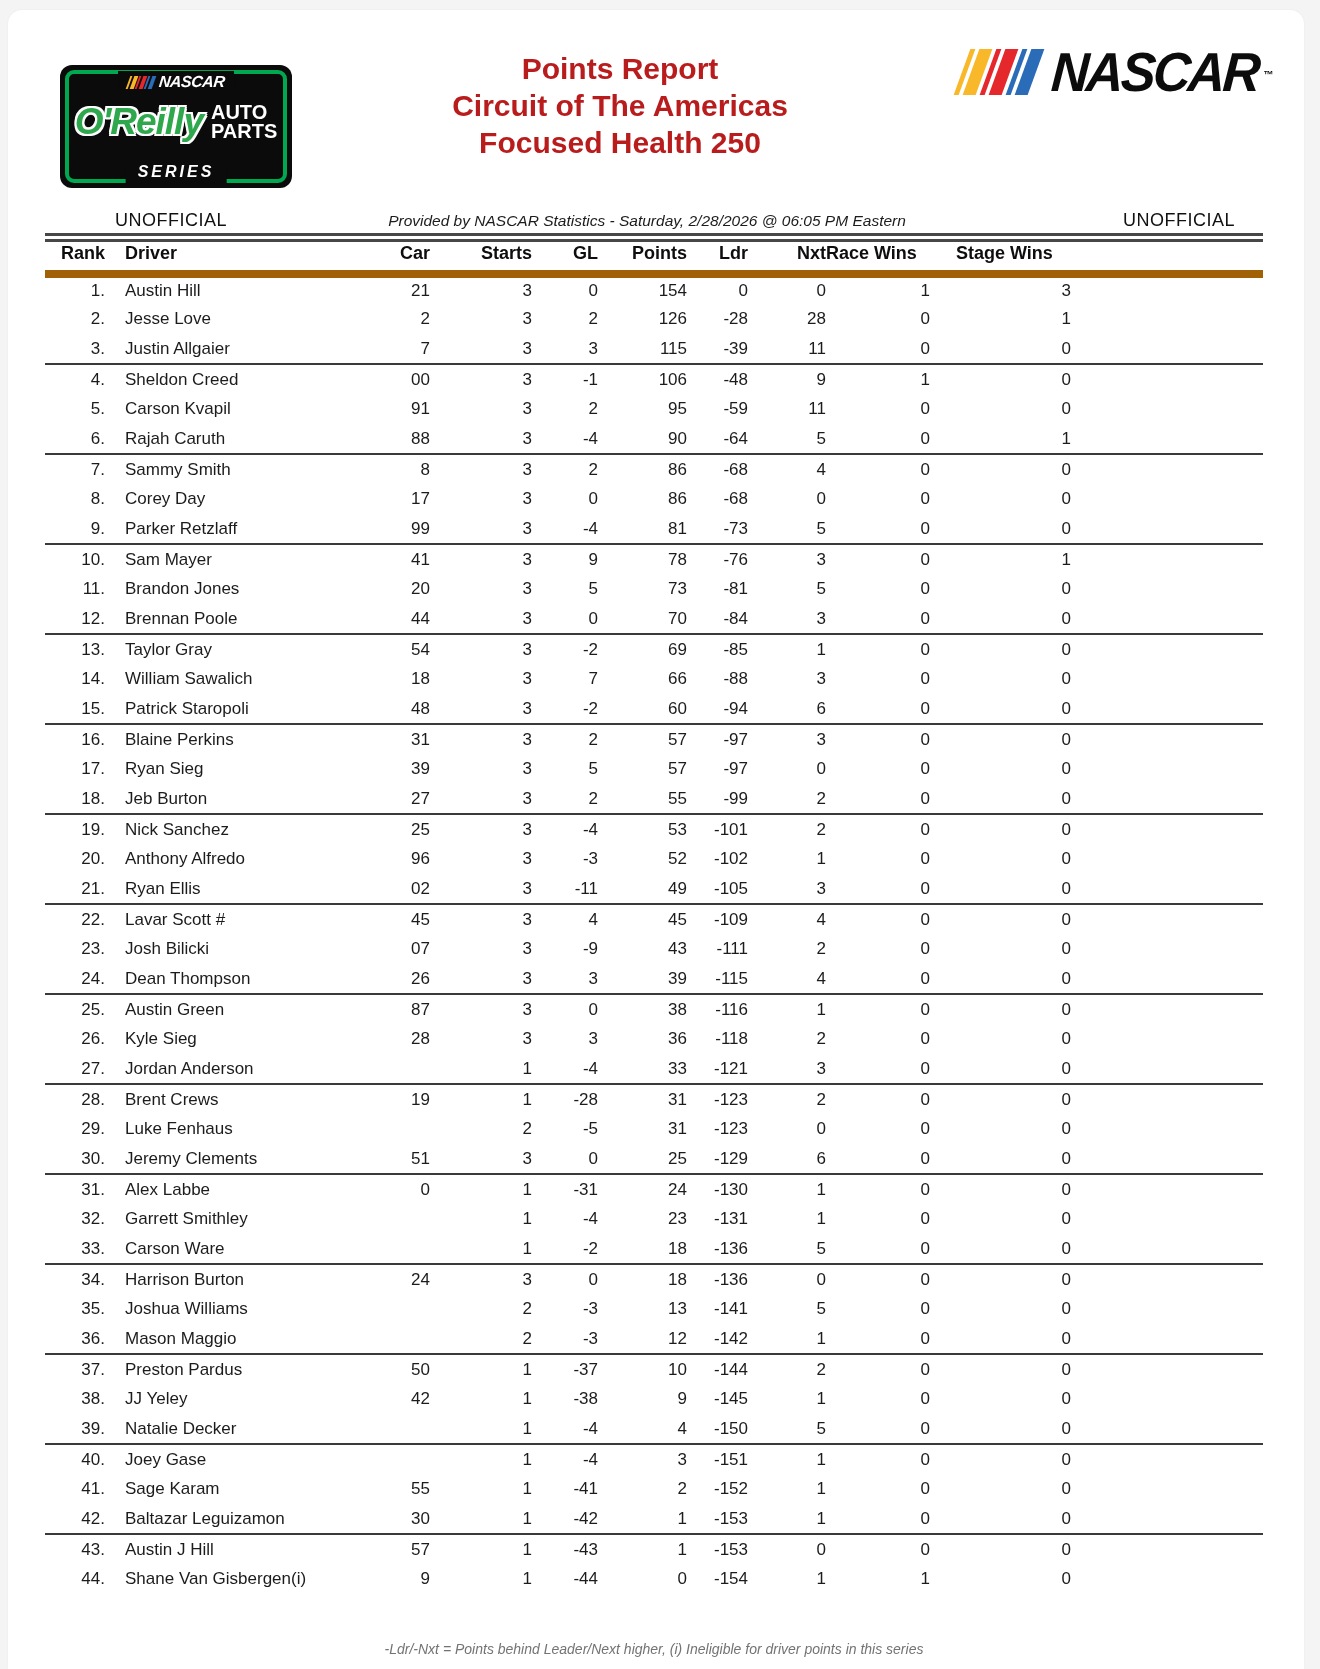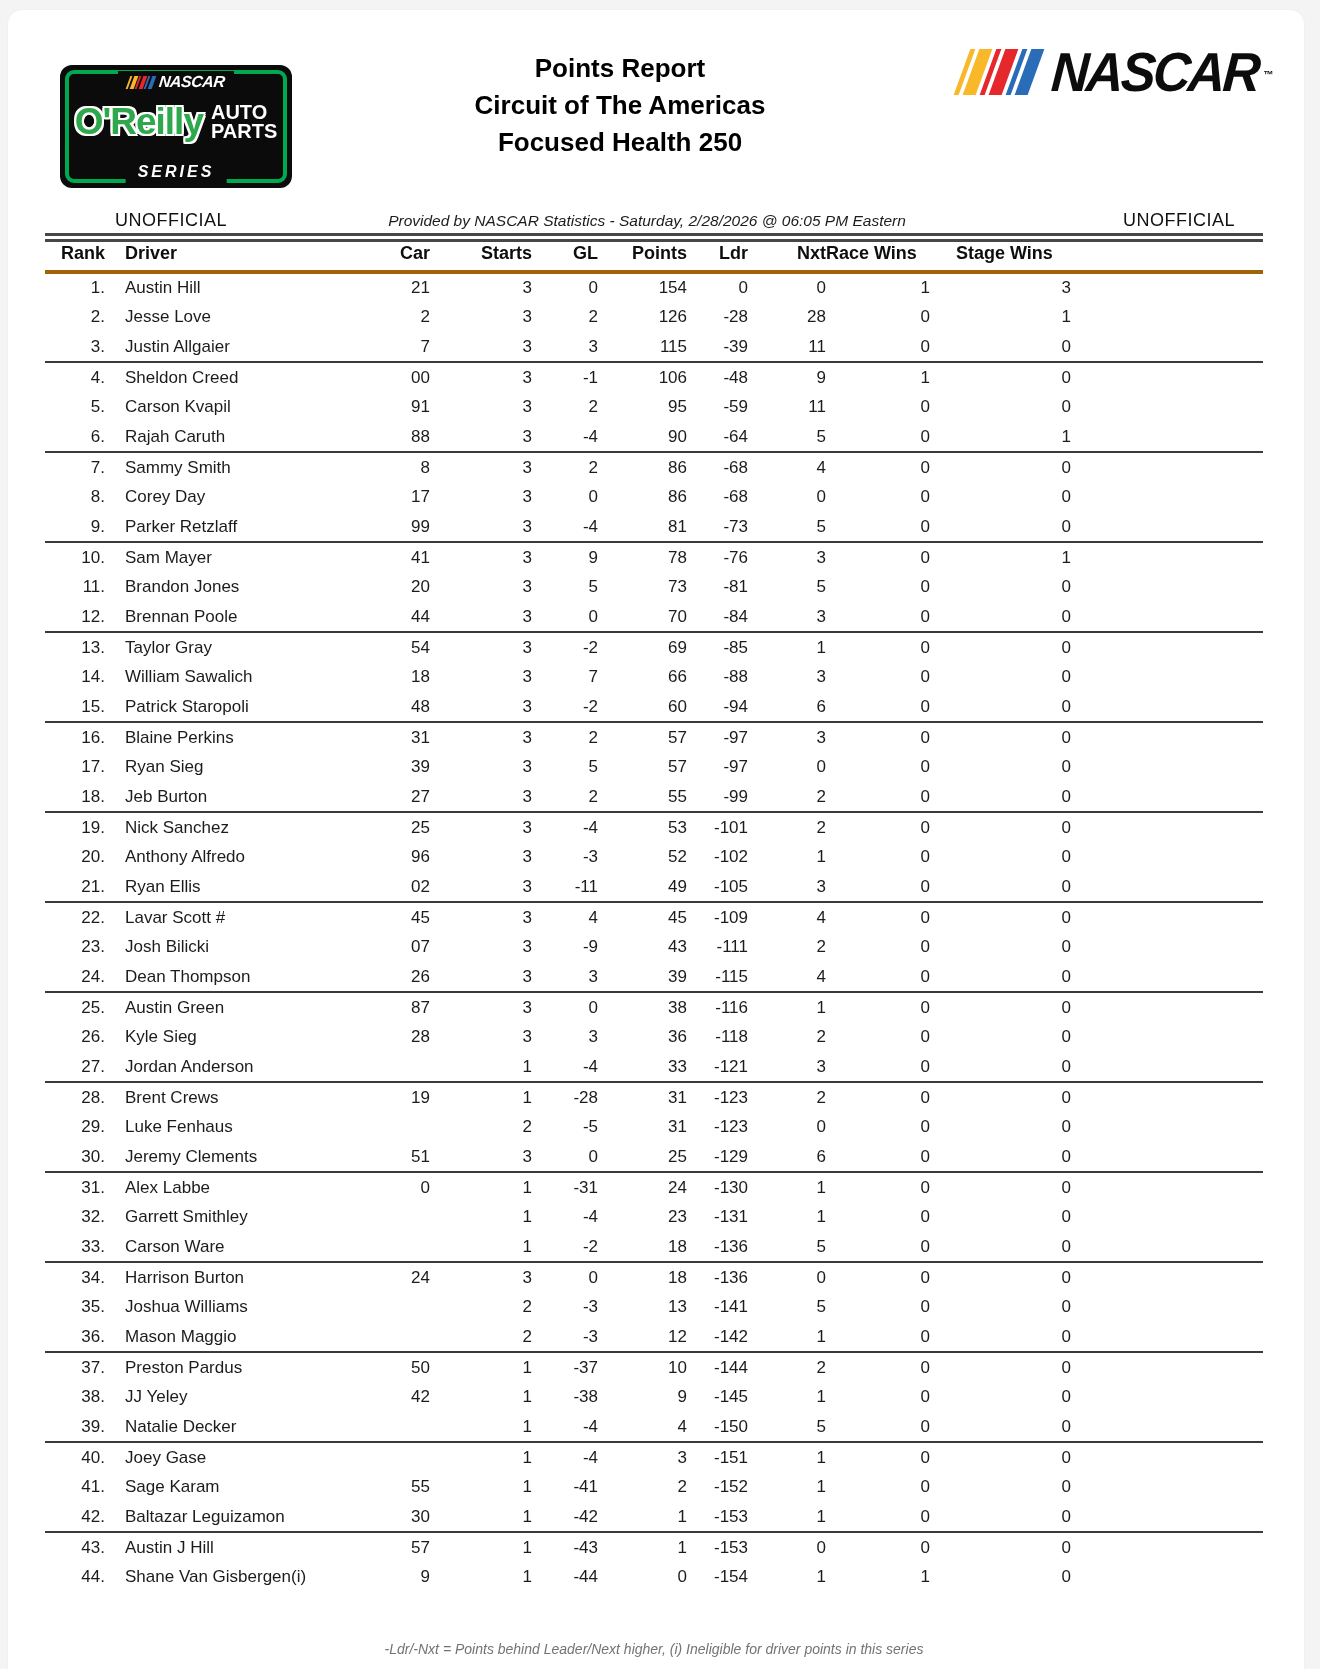--- a/index.html
+++ b/index.html
@@ -12,31 +12,31 @@
   
   .series-logo { position:absolute; left:60px; top:65px; width:232px; height:123px;
                  background:#0b0b0b; border-radius:12px; overflow:hidden; }
   .series-logo .green-frame { position:absolute; inset:5px; border:4px solid #00A94F; border-radius:9px; }
   .slogo-top { position:absolute; top:6px; left:50%; transform:translateX(-50%);
                background:#0b0b0b; padding:2px 10px; display:flex; align-items:center; gap:5px; z-index:2; white-space:nowrap; }
   .slogo-top .wordmark { color:#fff; font-size:16px; font-weight:bold; font-style:italic;
                          letter-spacing:-.5px; transform:skewX(-6deg); }
   .slogo-mid { position:absolute; top:36px; left:0; right:0; display:flex; justify-content:center;
                align-items:center; gap:8px; z-index:2; }
-  .oreilly-text { font-size:37px; font-weight:bold; color:#2FA84D; letter-spacing:-1px;
+  .oreilly-text { font-size:37px; font-weight:bold; font-style:italic; color:#2FA84D; letter-spacing:-1px;
                   text-shadow:-2px -2px 0 #fff,2px -2px 0 #fff,-2px 2px 0 #fff,2px 2px 0 #fff,
                               0 -2px 0 #fff,0 2px 0 #fff,-2px 0 0 #fff,2px 0 0 #fff; }
   .autoparts { display:flex; flex-direction:column; color:#fff; font-weight:bold; font-size:20px;
                line-height:19px; letter-spacing:0; }
   .slogo-bottom { position:absolute; bottom:4px; left:50%; transform:translateX(-50%);
                   background:#0b0b0b; padding:1px 12px 3px; z-index:2; color:#fff; font-size:16px;
                   font-weight:bold; font-style:italic; letter-spacing:3px; white-space:nowrap;margin-top:16px; }
 
   .report-title { position:absolute; left:420px; top:50px; width:400px; text-align:center;
-                  font-size:26px; font-weight:bold; line-height:37px; color:#000000; }
+                  font-size:30px; font-weight:bold; line-height:37px; color:#b91c1c; }
 
   .nascar-logo { position:absolute; left:962px; top:47px; height:50px; display:flex; align-items:center; }
   .bars { display:flex; align-items:center; gap:4px; transform:skewX(-20deg); margin-right:10px; height:46px; }
   .bars span { display:block; height:46px; }
   .bars .b-thin  { width:5px; }
   .bars .b-thick { width:13px; }
   .bar-yellow { background:#F8B829; }
   .bar-red    { background:#E4282C; }
   .bar-blue   { background:#2A6CB7; }
   .nascar-word { font-size:55px; font-weight:bold; font-style:italic; letter-spacing:-3px;
@@ -56,21 +56,21 @@
   .double-rule { position:absolute; top:233px; left:45px; width:1218px; height:9px;
                  border-top:3px solid #474747; border-bottom:3px solid #474747; }
 
   
   table.points { position:absolute; top:243px; left:45px; width:1218px; border-collapse:collapse;
                  table-layout:fixed; font-size:17px; color:#1c1c1c; }
   col.w-rank{width:60px;} col.w-driver{width:215px;} col.w-car{width:110px;} col.w-starts{width:102px;}
   col.w-gl{width:66px;} col.w-points{width:89px;} col.w-ldr{width:61px;} col.w-nxt{width:78px;}
   col.w-race{width:130px;} col.w-stage{width:139px;} col.w-fill{width:168px;}
   thead th { font-size:18px; font-weight:bold; vertical-align:bottom; padding:0 0 6px 0;
-             border-bottom:4px solid #a16207; white-space:nowrap; color:#0e0e0e; }
+             border-bottom:8px solid #a16207; white-space:nowrap; color:#0e0e0e; }
   tbody td { height:30px; padding:0; white-space:nowrap; vertical-align:middle; }
   .a-right { text-align:right; }
   .a-left  { text-align:left; padding-left:20px !important; }
   td.cell-race  { text-align:right; padding-right:26px; }
   td.cell-stage { text-align:right; padding-right:24px; }
   th.cell-race, th.cell-stage { text-align:left; }
   tr.group-end td { border-bottom:2px solid #3a3a3a; }
 
   .footnote { position:absolute; top:1641px; left:45px; width:1218px; text-align:center;
               font-size:14px; font-style:italic; color:#737373; }

